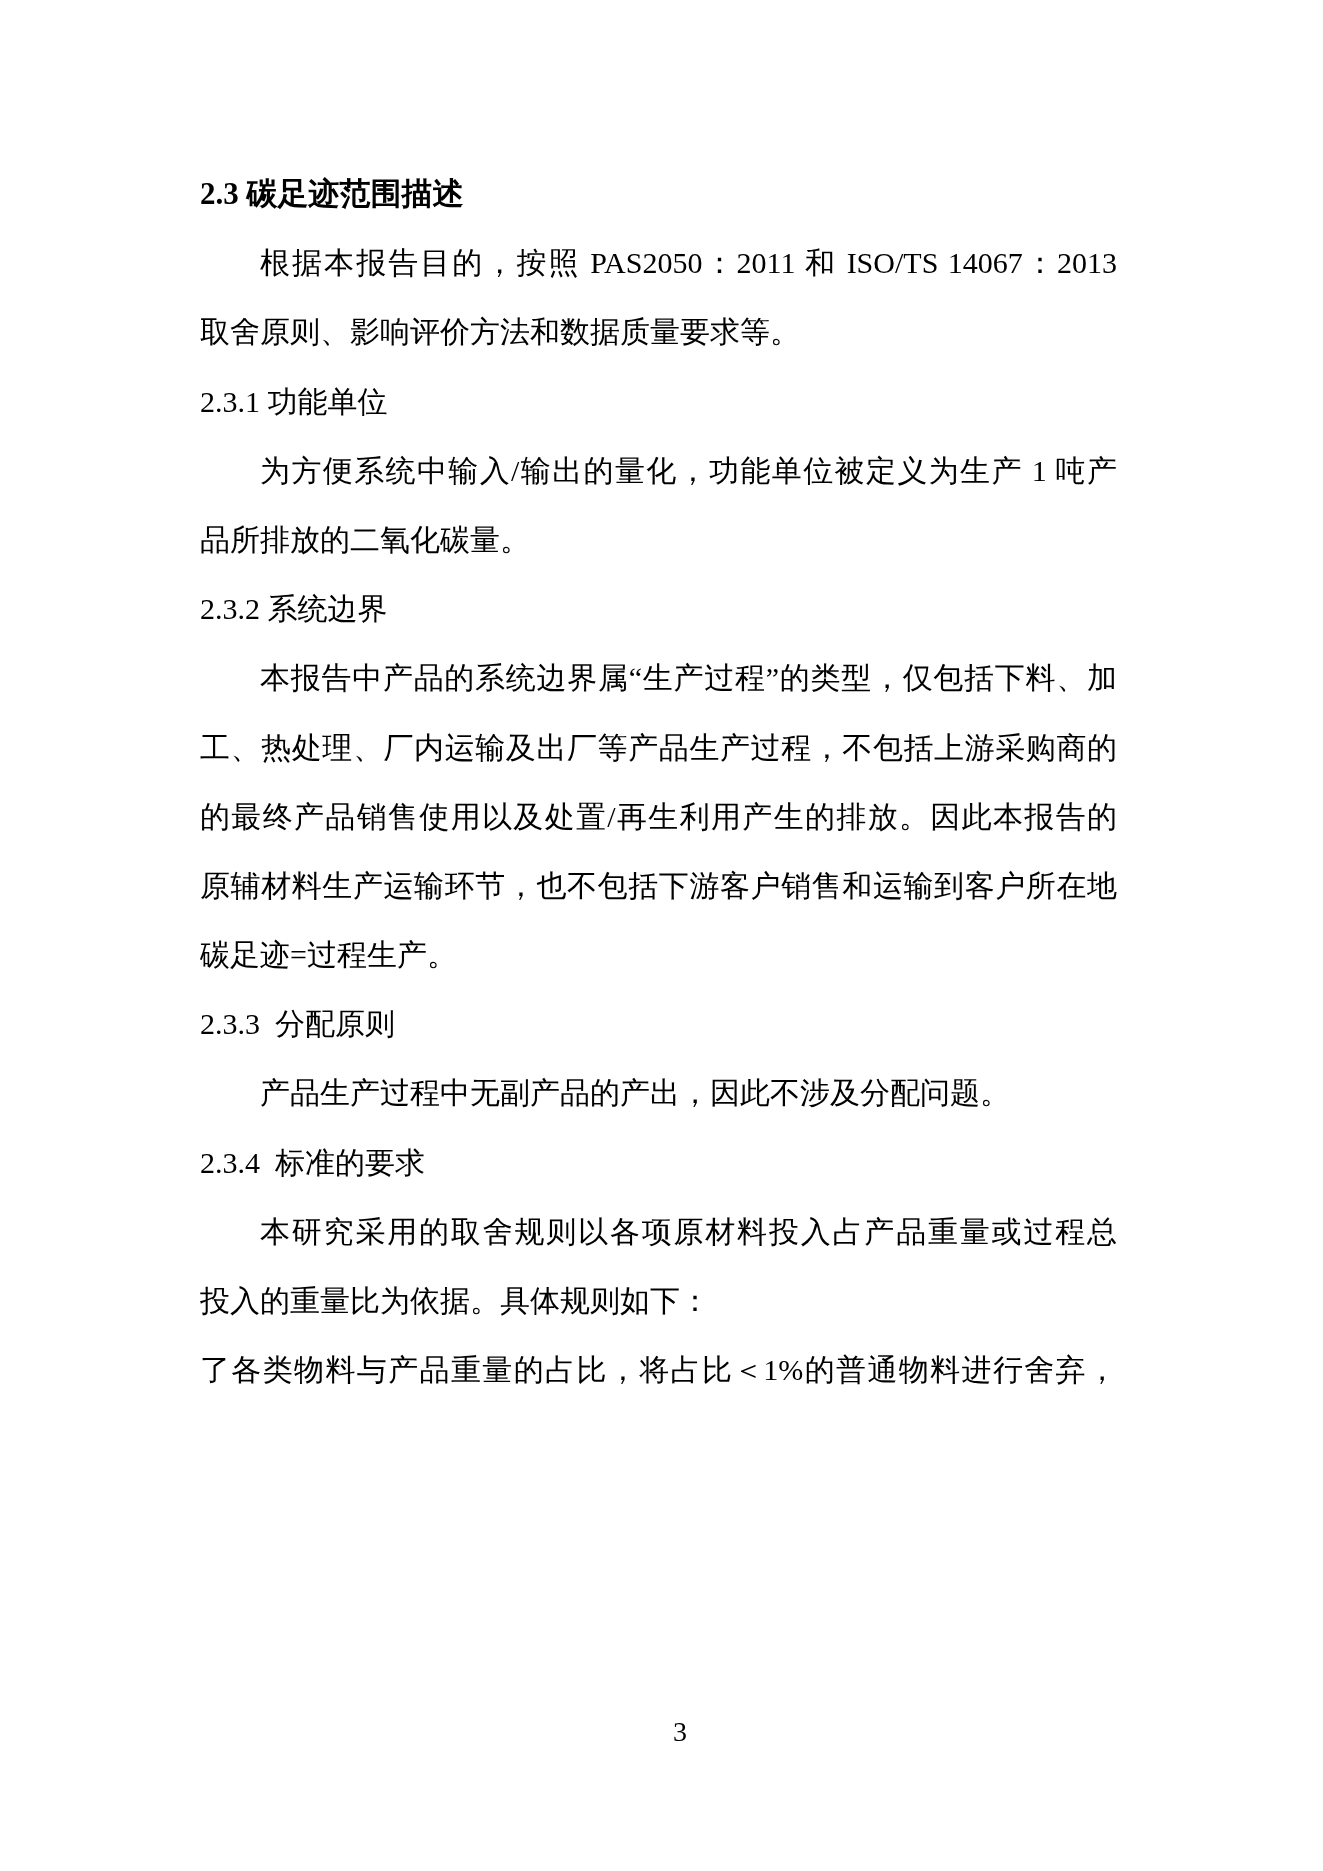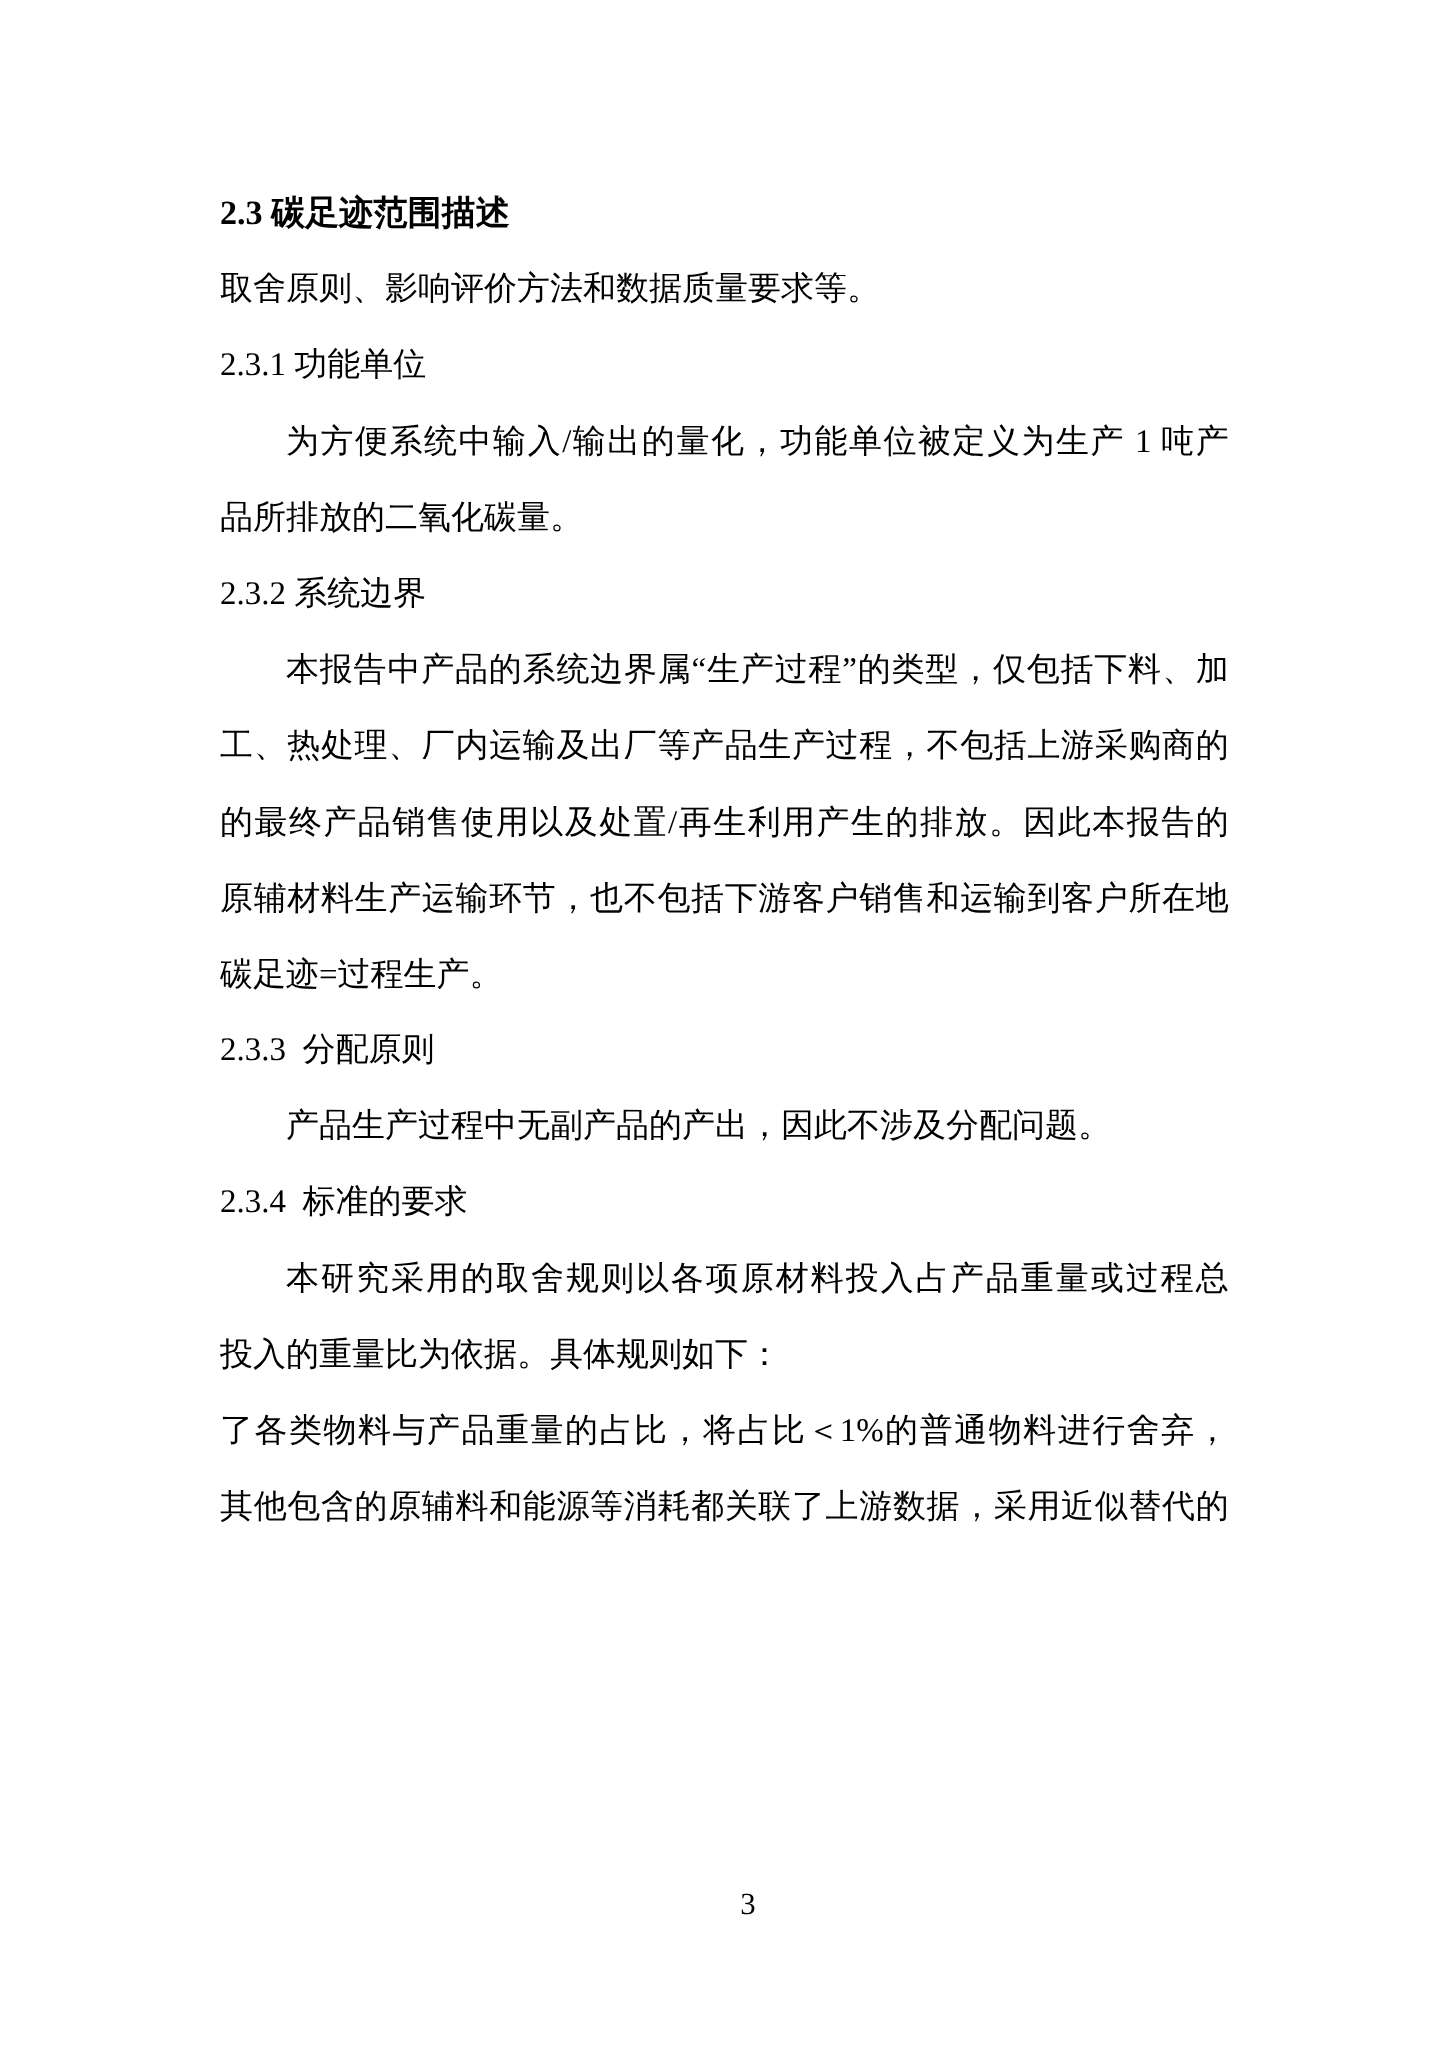--- a/index.html
+++ b/index.html
@@ -44,37 +44,37 @@
     line-height: normal;
   }
 </style>
 </head>
 <body>
 
 <div class="page">
   <div class="content">
     <div class="line heading">2.3 碳足迹范围描述</div>
 
+    <div class="line indent justify">根据本报告目的，按照 PAS2050：2011 和 ISO/TS 14067：2013</div>
     <div class="line">取舍原则、影响评价方法和数据质量要求等。</div>
 
     <div class="line">2.3.1 功能单位</div>
     <div class="line indent justify">为方便系统中输入/输出的量化，功能单位被定义为生产 1 吨产</div>
     <div class="line">品所排放的二氧化碳量。</div>
 
     <div class="line">2.3.2 系统边界</div>
     <div class="line indent justify">本报告中产品的系统边界属“生产过程”的类型，仅包括下料、加</div>
     <div class="line justify">工、热处理、厂内运输及出厂等产品生产过程，不包括上游采购商的</div>
     <div class="line justify">的最终产品销售使用以及处置/再生利用产生的排放。因此本报告的</div>
     <div class="line justify">原辅材料生产运输环节，也不包括下游客户销售和运输到客户所在地</div>
     <div class="line">碳足迹=过程生产。</div>
 
     <div class="line">2.3.3  分配原则</div>
     <div class="line indent">产品生产过程中无副产品的产出，因此不涉及分配问题。</div>
 
     <div class="line">2.3.4  标准的要求</div>
     <div class="line indent justify">本研究采用的取舍规则以各项原材料投入占产品重量或过程总</div>
     <div class="line">投入的重量比为依据。具体规则如下：</div>
     <div class="line justify">了各类物料与产品重量的占比，将占比＜1%的普通物料进行舍弃，</div>
-    <div class="line justify">其他包含的原辅料和能源等消耗都关联了上游数据，采用近似替代的</div>
   </div>
 
   <div class="pageno">3</div>
 </div>
 
 </body></html>

